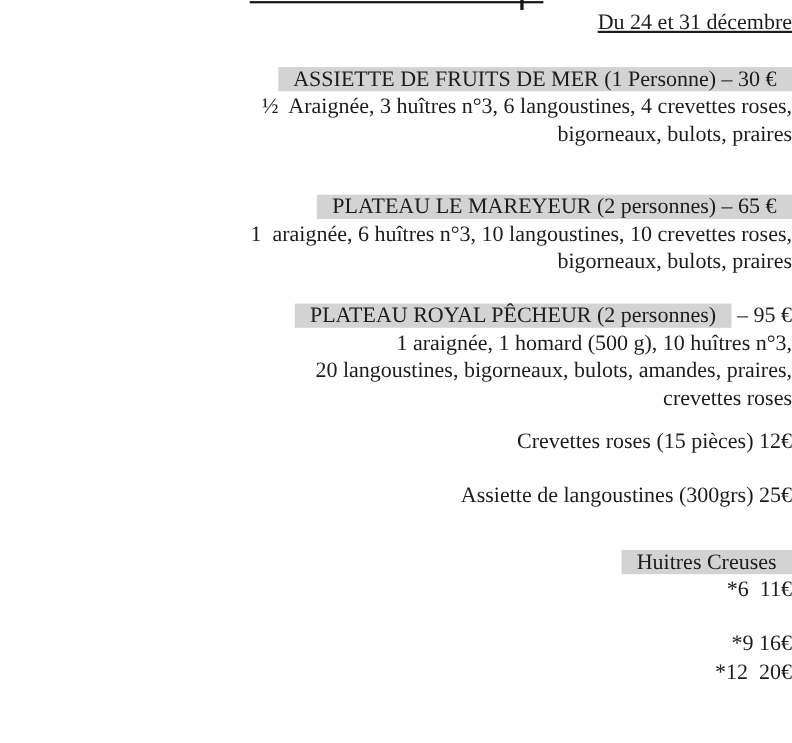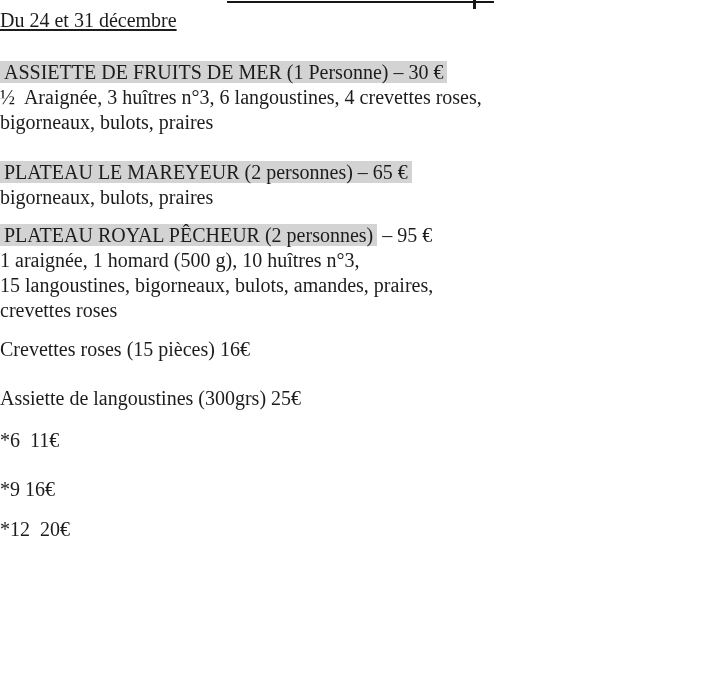--- a/index.html
+++ b/index.html
@@ -6,21 +6,21 @@
   .page {
     position: relative;
     width: 720px;
     height: 675px;
     background: #ffffff;
     overflow: hidden;
     font-family: "Liberation Serif", "DejaVu Serif", serif;
     color: #1c1c1c;
     font-size: 20px;
     line-height: 25px;
-    text-align: left;
+    text-align: right;
   }
   
   .cut-heading {
     position: relative;
     width: 267px;
     margin: 0 auto;
     height: 4px;
   }
   .cut-underline {
     position: absolute;
@@ -35,31 +35,31 @@
     background: #161616;
   }
   .date-line {
     margin-top: 4px;
     text-decoration: underline;
     text-underline-offset: 2px;
   }
   .line { white-space: pre-wrap; }
   .hl {
     background: var(--hl, #d3d3d3);
-    padding: 0 4px;
+    padding: 0 14px;
   }
   .section-1 { margin-top: 27px; }
-  .section-2 { margin-top: 25px; }
-  .section-3 { margin-top: 13px; }
+  .section-2 { margin-top: 41px; }
+  .section-3 { margin-top: 24px; }
   .item-crevettes { margin-top: 14px; }
   .item-langoustines { margin-top: 24px; }
   .oysters-title-line { margin-top: 36px; }
-  .price-6  { margin-top: 17px; }
+  .price-6  { }
   .price-9  { margin-top: 24px; }
-  .price-12 { margin-top: 15px; }
+  .price-12 { margin-top: 1px; }
 </style>
 </head>
 <body>
 
 <div class="page" style="color: rgb(28, 28, 28); background: rgb(255, 255, 255);">
 
   <div class="cut-heading">
     <div class="cut-underline"></div>
     <div class="cut-descender"></div>
   </div>
@@ -67,30 +67,32 @@
   <div class="line date-line">Du 24 et 31 décembre</div>
 
   <div class="section section-1">
     <div class="line"><span class="hl">ASSIETTE DE FRUITS DE MER (1 Personne) – 30 €</span><span></span></div>
     <div class="line">½  Araignée, 3 huîtres n°3, 6 langoustines, 4 crevettes roses,</div>
     <div class="line">bigorneaux, bulots, praires</div>
   </div>
 
   <div class="section section-2">
     <div class="line"><span class="hl">PLATEAU LE MAREYEUR (2 personnes) – 65 €</span><span></span></div>
+    <div class="line">1  araignée, 6 huîtres n°3, 10 langoustines, 10 crevettes roses,</div>
     <div class="line">bigorneaux, bulots, praires</div>
   </div>
 
   <div class="section section-3">
     <div class="line"><span class="hl">PLATEAU ROYAL PÊCHEUR (2 personnes)</span><span> – 95 €</span></div>
     <div class="line">1 araignée, 1 homard (500 g), 10 huîtres n°3,</div>
-    <div class="line">15 langoustines, bigorneaux, bulots, amandes, praires,</div>
+    <div class="line">20 langoustines, bigorneaux, bulots, amandes, praires,</div>
     <div class="line">crevettes roses</div>
   </div>
 
-  <div class="line item-crevettes">Crevettes roses (15 pièces) 16€</div>
+  <div class="line item-crevettes">Crevettes roses (15 pièces) 12€</div>
   <div class="line item-langoustines">Assiette de langoustines (300grs) 25€</div>
 
+  <div class="line oysters-title-line"><span class="hl">Huitres Creuses</span></div>
   <div class="line price-6">*6  11€</div>
   <div class="line price-9">*9 16€</div>
   <div class="line price-12">*12  20€</div>
 
 </div>
 
 </body></html>

